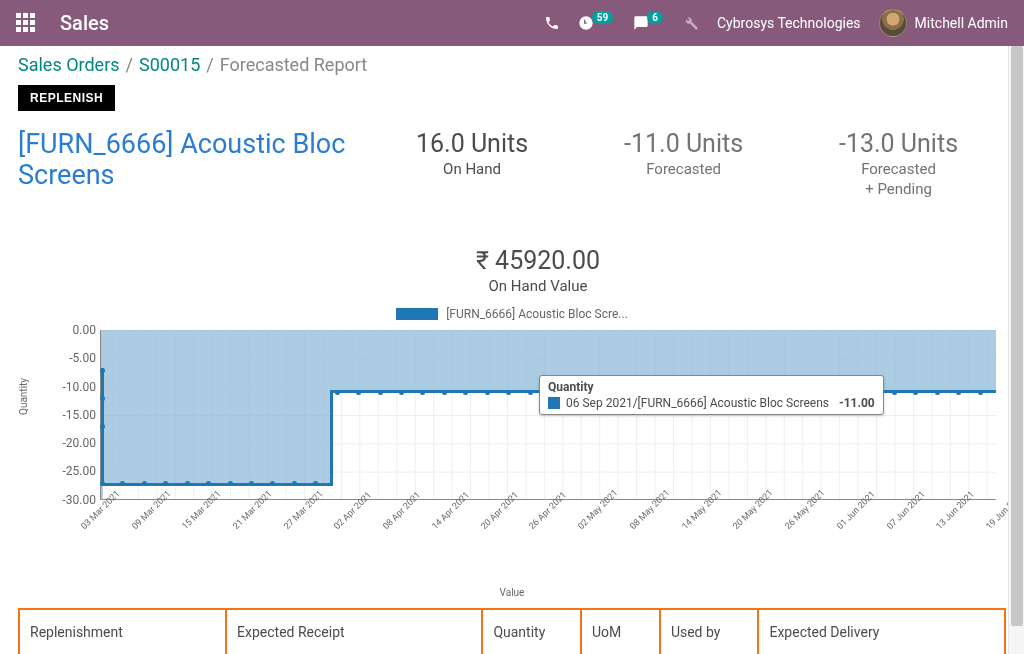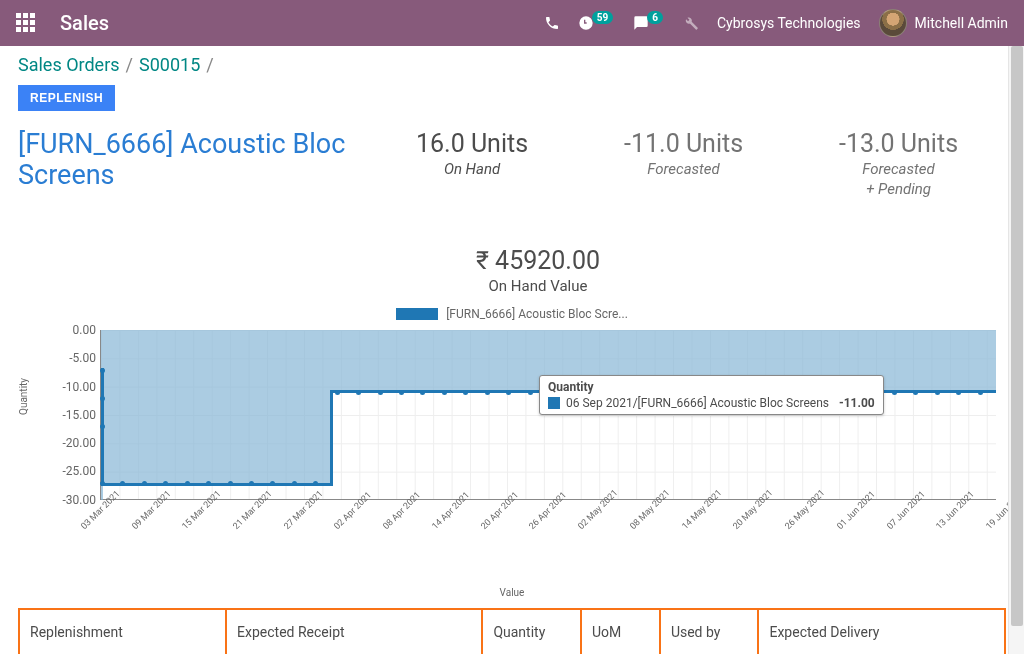--- a/index.html
+++ b/index.html
@@ -19,29 +19,29 @@
   .nav-label { color:#fff; font-size:14px; }
   .avatar { width:28px; height:28px; border-radius:50%; background: radial-gradient(circle at 50% 35%, #d4a574 30%, #8b6f47 31%, #8b6f47 50%, #5a4a3a 51%); border:1px solid rgba(255,255,255,.3); }
   .wrench { opacity:.5; }
   
   
   .content { padding: 8px 18px 0; position: relative; }
   .breadcrumb { display:flex; align-items:center; gap:6px; font-size:18px; margin-bottom: 10px; }
   .breadcrumb a { color:#008784; text-decoration:none; }
   .breadcrumb .sep { color:#888; }
   .breadcrumb .current { color:#888; }
-  .btn-replenish { background:#3b82f6; color:#fff; border:none; padding:6px 12px; font-size:12px; font-weight:bold; letter-spacing:.5px; cursor:pointer; margin-bottom:18px; }
+  .btn-replenish { background:#000000; color:#fff; border:none; padding:6px 12px; font-size:12px; font-weight:bold; letter-spacing:.5px; cursor:pointer; margin-bottom:18px; }
   
   
   .report-row { display:flex; align-items:flex-start; gap:10px; }
   .prod-name { flex:0 0 340px; color:#2a7dd3; font-size:27px; line-height:1.15; font-weight:400; cursor:pointer; }
   .metrics { flex:1; display:flex; justify-content:space-around; text-align:center; }
   .metric h2 { font-size:25px; font-weight:400; color:#4c4c4c; }
   .metric.red h2, .metric.red p { color:#737373; }
-  .metric p { font-size:15px; margin-top:2px; color:#4c4c4c;font-style:italic; }
+  .metric p { font-size:15px; margin-top:2px; color:#4c4c4c; }
   .value-row { text-align:center; margin-top:18px; }
   .value-row h2 { font-size:25px; font-weight:400; }
   .value-row p { font-size:15px; margin-top:2px; }
   
   
   .chart-wrap { margin-top:12px; }
   .legend { display:flex; justify-content:center; align-items:center; gap:8px; font-size:12px; color:#666; margin-bottom:4px;}
   .legend-swatch { width:42px; height:12px; background:#1f77b4; }
   .chart-area { position:relative; height:260px; width:100%; }
   .y-label { position:absolute; left:0; top:90px; transform:rotate(-90deg); transform-origin:left top; font-size:10px; color:#666; }
@@ -121,20 +121,21 @@
   </div>
 </div>
 
 <div style="position:relative;">
 <div class="content">
   <div class="breadcrumb">
     <a>Sales Orders</a>
     <span class="sep">/</span>
     <a>S00015</a>
     <span class="sep">/</span>
+    <span class="current">Forecasted Report</span>
   </div>
   <button class="btn-replenish">REPLENISH</button>
   
   <div class="report-row">
     <div class="prod-name">[FURN_6666] Acoustic Bloc Screens</div>
     <div class="metrics">
       <div class="metric">
         <h2>16.0 Units</h2>
         <p>On Hand</p>
       </div>

